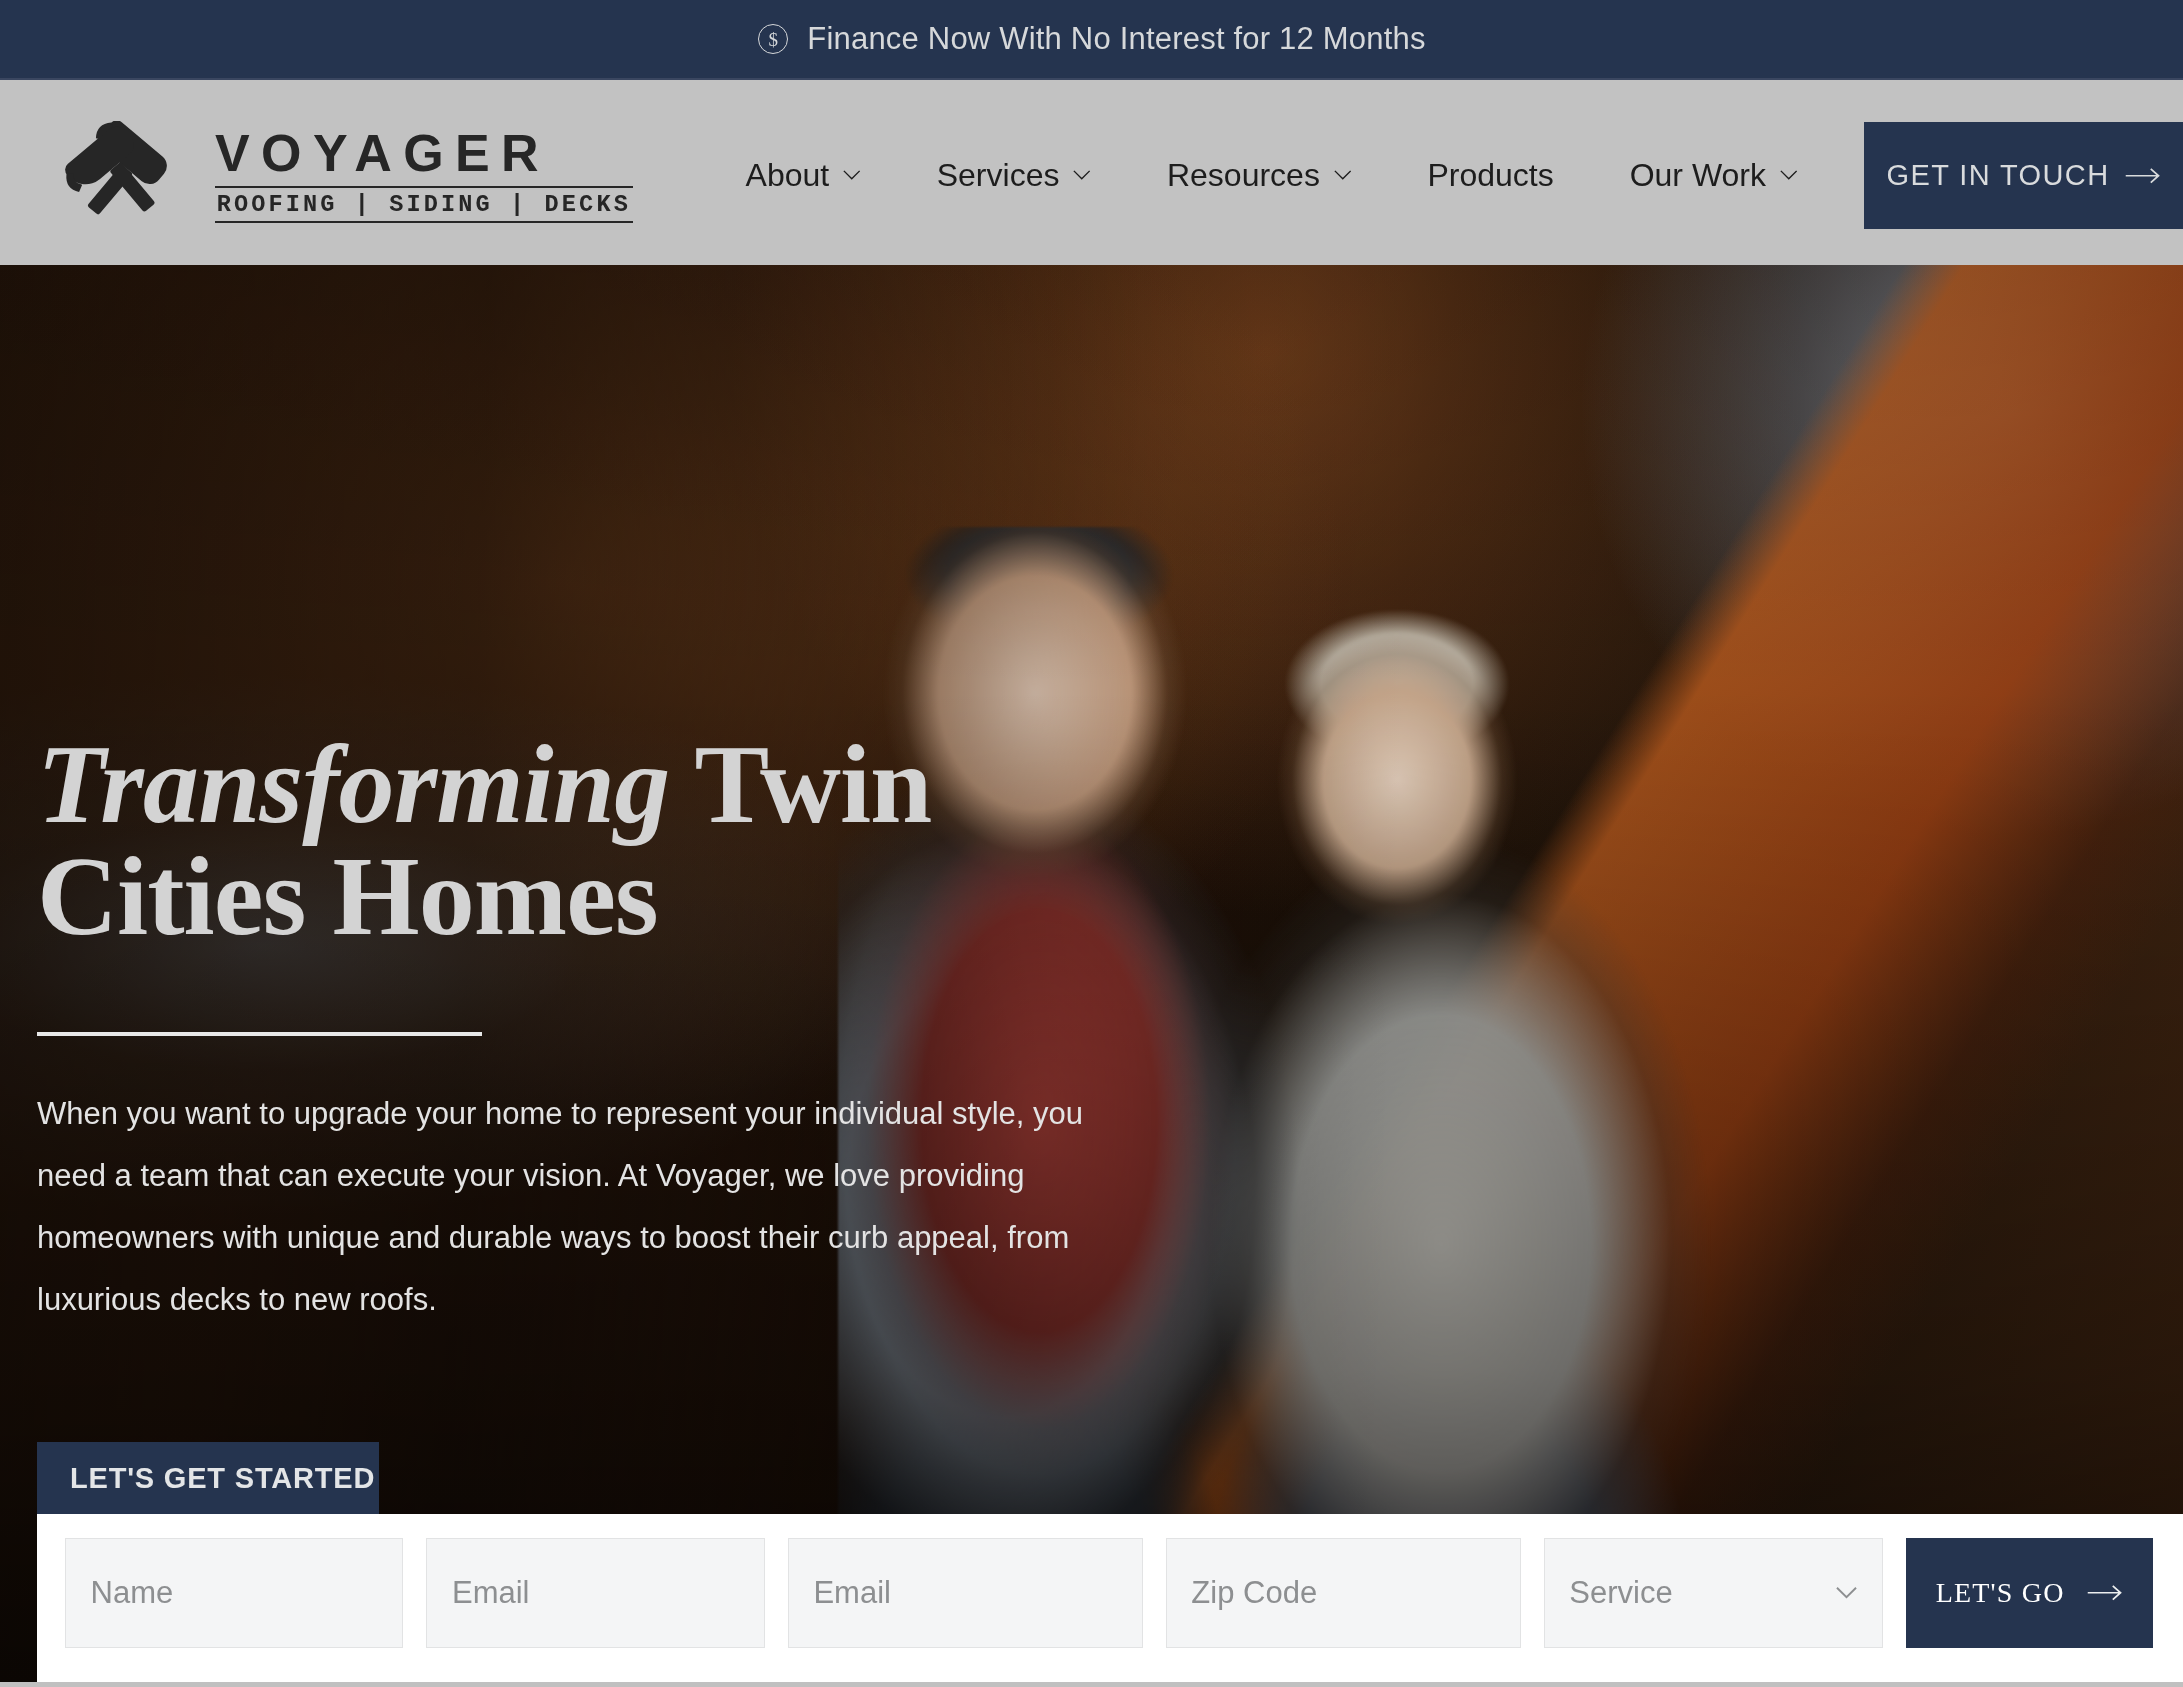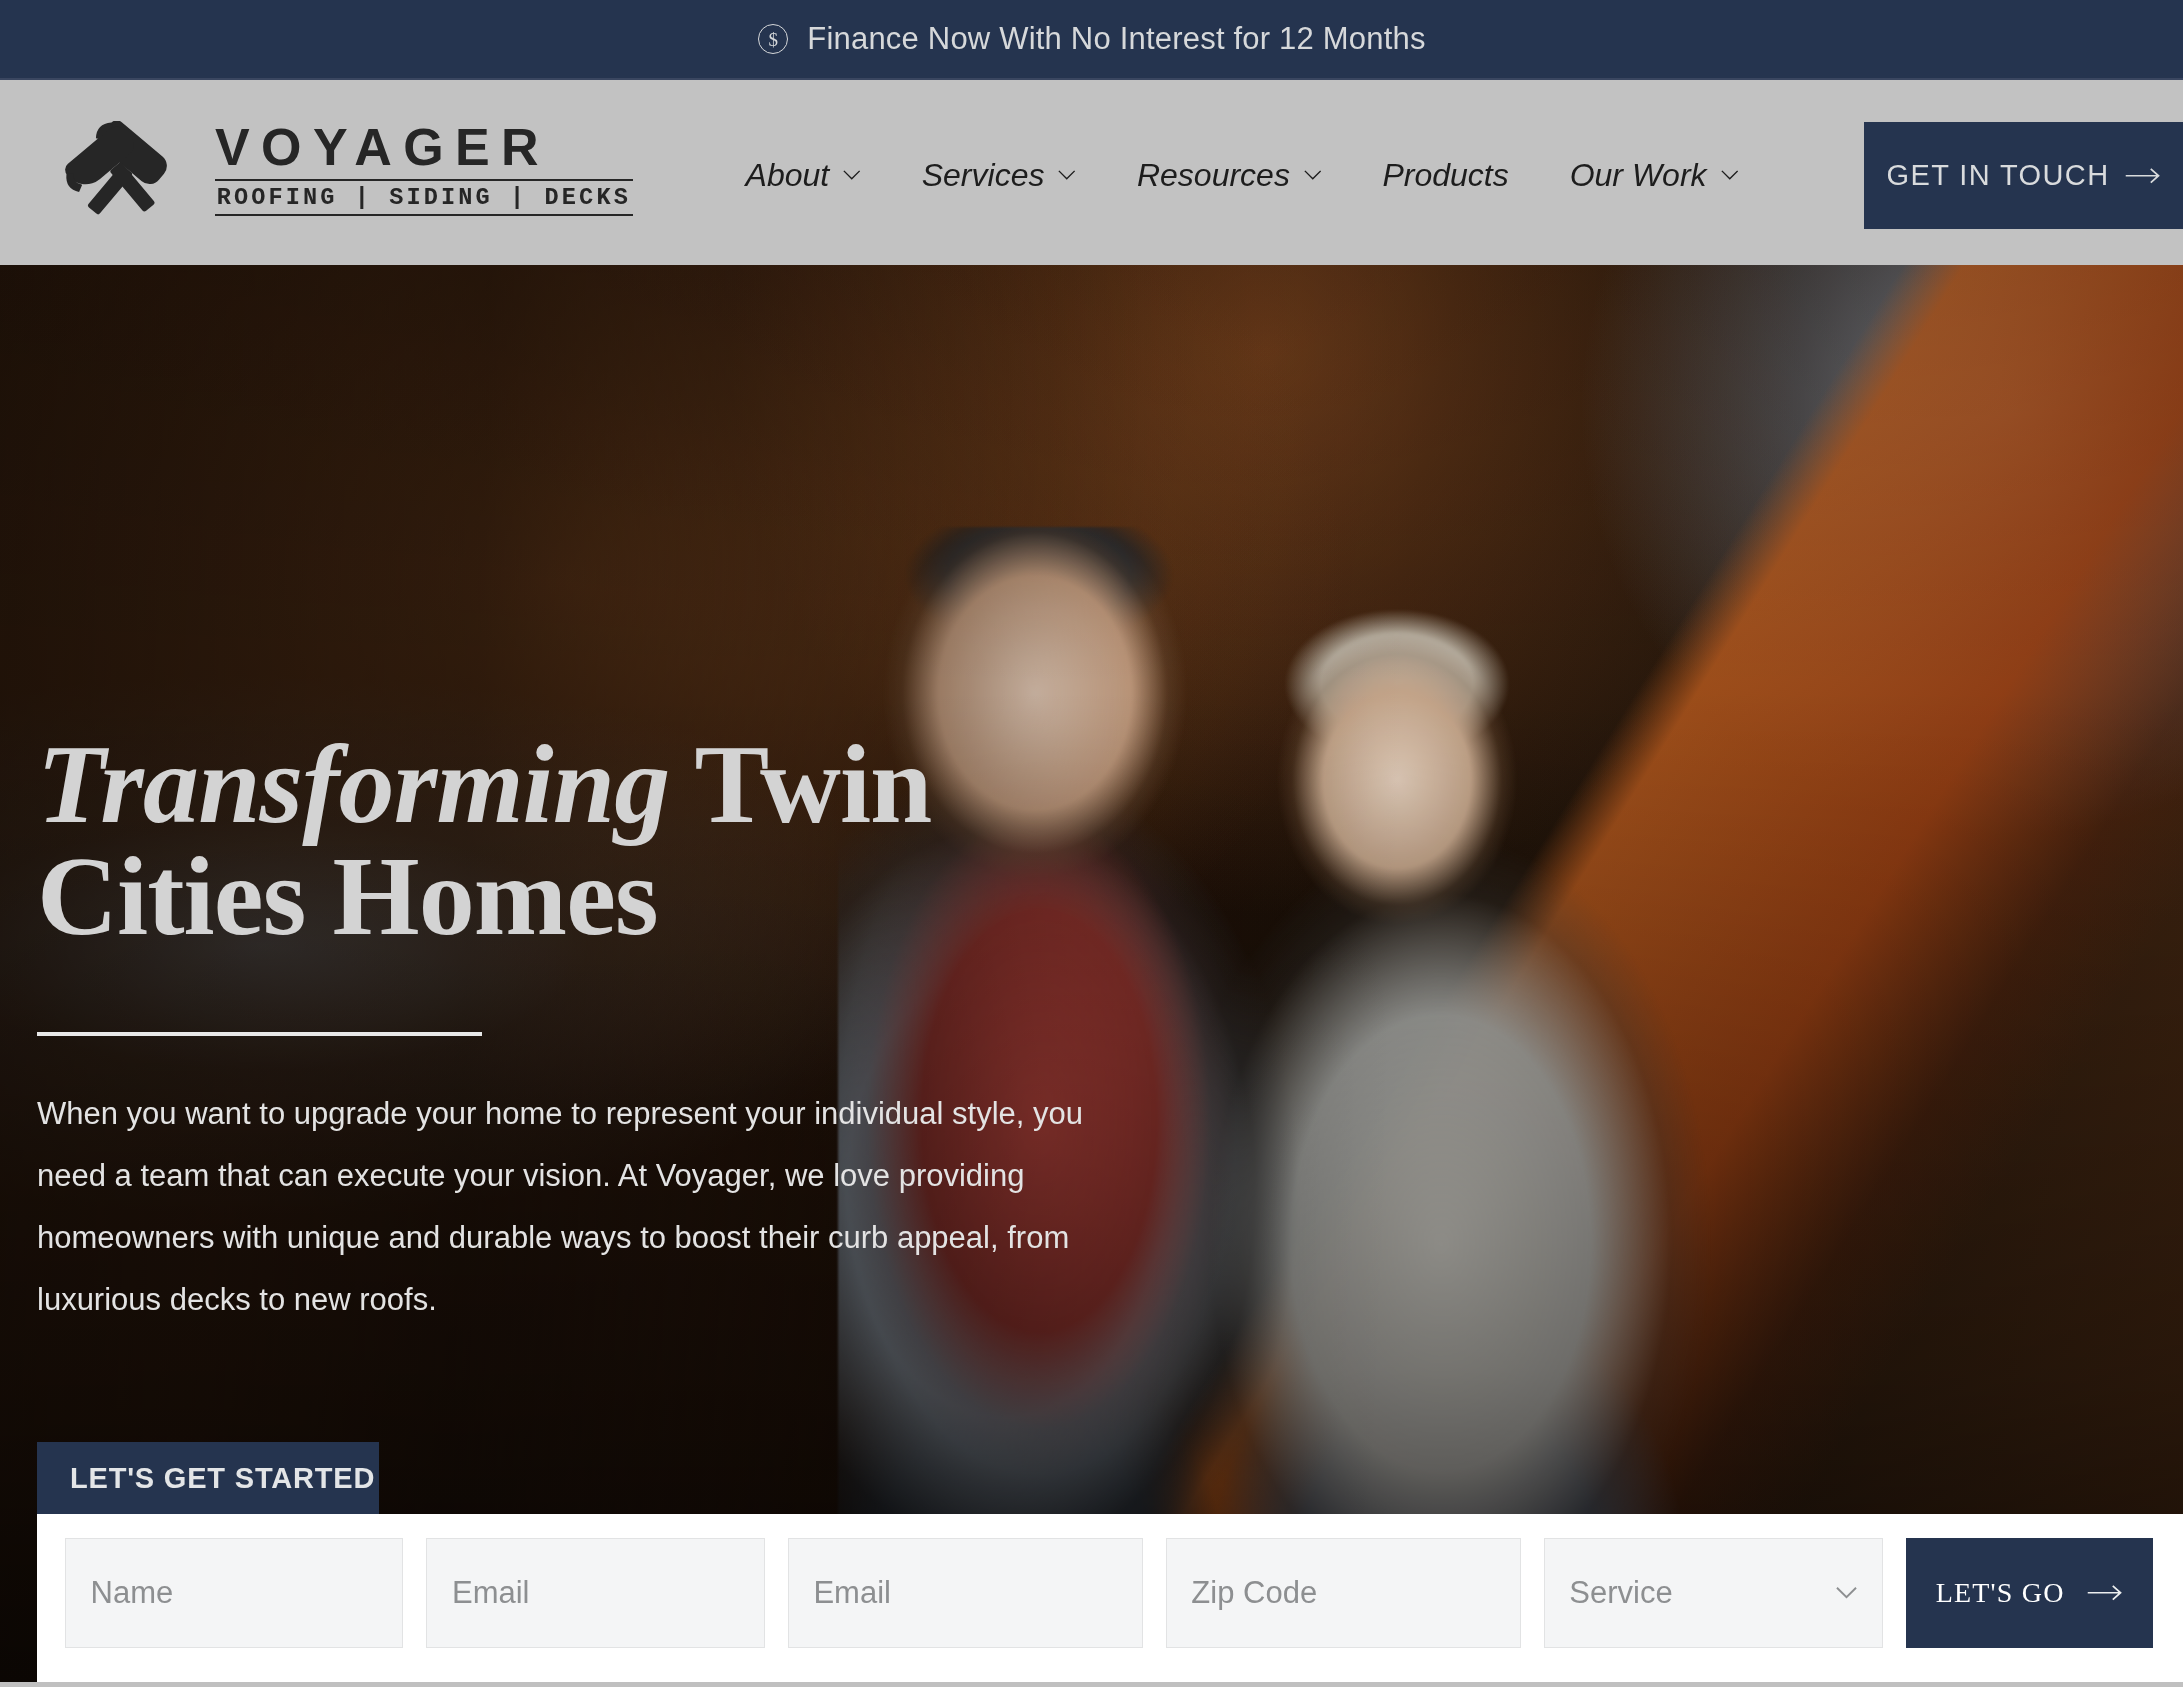--- a/index.html
+++ b/index.html
@@ -58,20 +58,21 @@
     top: 80px; left: 0;
     width: 2184px;
     height: 190px;
     background: #c2c2c2;
     display: flex;
     align-items: center;
   }
 
   .logo-wrap {
     display: flex;
+    align-items: center;
     gap: 23px;
     margin-left: 48px;
   }
   .logo-mark { width: 144px; height: 109px; flex: none; }
   .logo-text { display: flex; flex-direction: column; align-items: stretch; }
   .logo-word {
     font-size: 52px;
     font-weight: bold;
     letter-spacing: 11.4px;
     color: #262626;
@@ -88,23 +89,22 @@
     color: #262626;
     font-family: "Liberation Mono", monospace;
     font-weight: bold;
     text-align: center;
     white-space: nowrap;
   }
 
   .nav {
     display: flex;
     align-items: flex-end;
-    gap: 1px;
+    gap: 16px;
     margin-left: 83px;
-    font-style: italic;
   }
   .nav-item {
     display: flex;
     align-items: center;
     gap: 14px;
     padding: 0 30px;
     cursor: pointer;
   }
   .nav-label {
     font-size: 32px;

